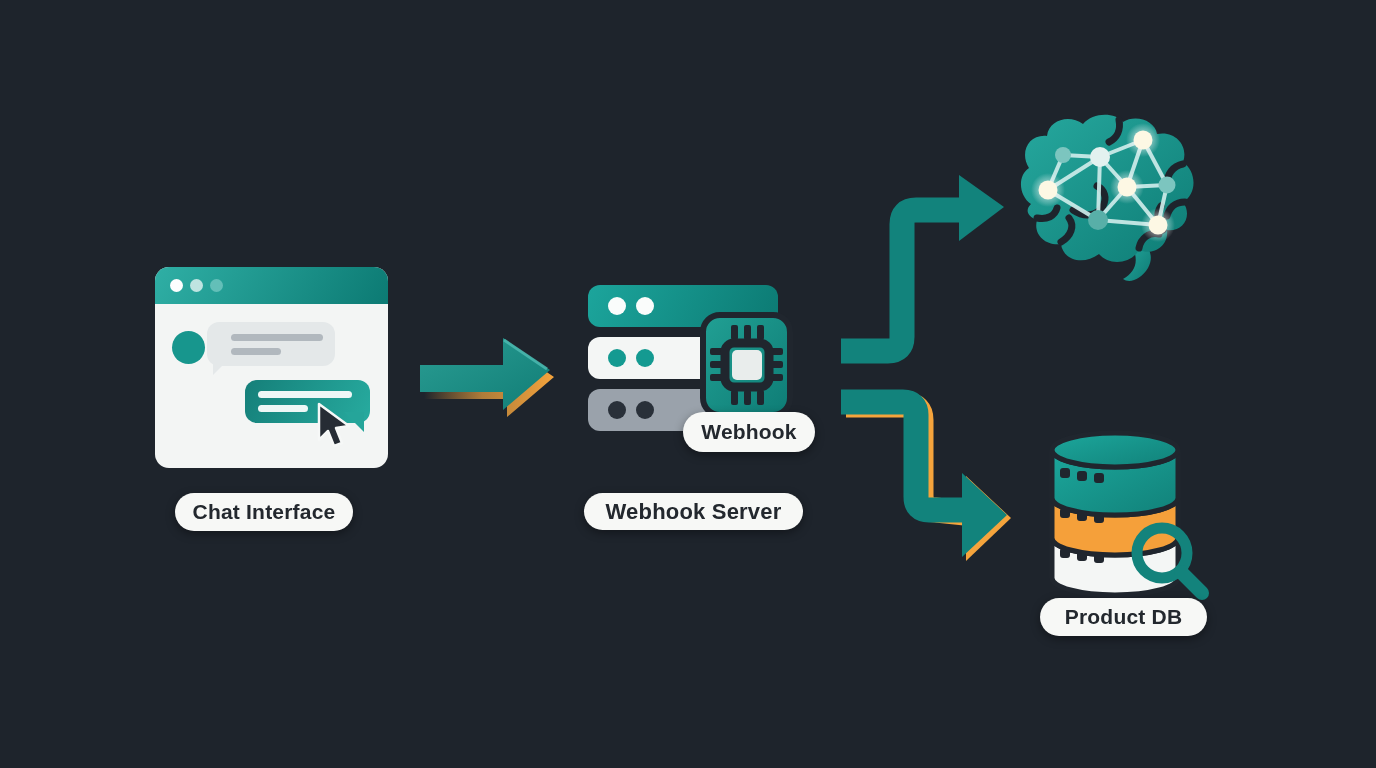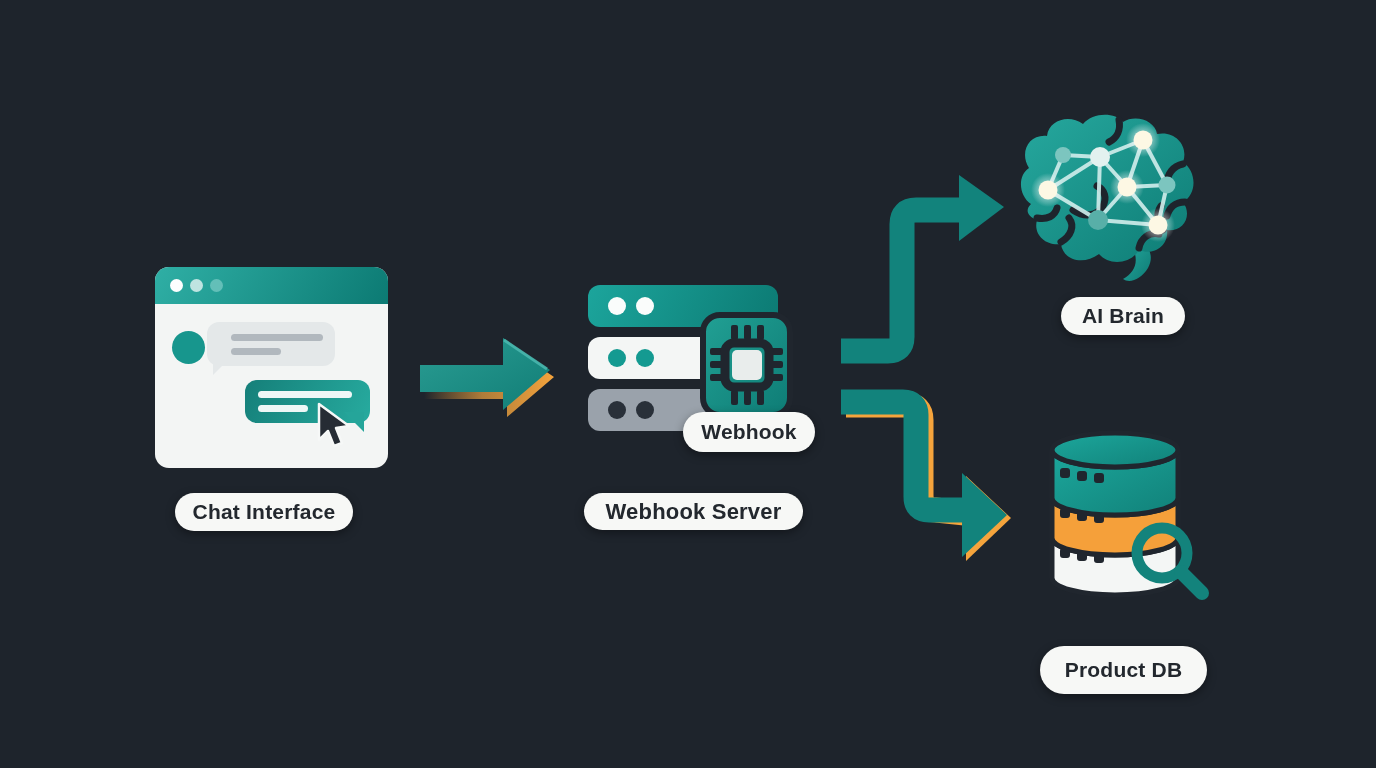--- a/index.html
+++ b/index.html
@@ -67,21 +67,21 @@
   .bar2 .sdot{background:#149a91;}
   .bar3{top:389px;background:#9aa2ab;}
   .bar3 .sdot{background:#293039;}
   .sdot.p1{left:20px;} .sdot.p2{left:48px;}
   .chip-panel{left:700px;top:312px;width:93px;height:106px;}
   
   .pill-webhook{left:683px;top:412px;width:132px;height:40px;font-size:21px;}
   .pill-chat{left:175px;top:493px;width:178px;height:38px;text-align:right;}
   .pill-server{left:584px;top:493px;width:219px;height:37px;font-size:22px;}
   .pill-brain{left:1061px;top:297px;width:124px;height:38px;}
-  .pill-db{left:1040px;top:646px;width:167px;height:48px;}
+  .pill-db{left:1040px;top:598px;width:167px;height:38px;}
 </style>
 </head>
 <body>
 
 <div class="canvas">
 
   <div class="abs chat-window">
     <div class="chat-header">
       <span class="win-dot d1"></span>
       <span class="win-dot d2"></span>
@@ -219,21 +219,20 @@
       <circle cx="114" cy="77" r="17" fill="url(#halo)"></circle>
       <circle cx="114" cy="77" r="9.5" fill="#fdf8e4"></circle>
       <circle cx="145" cy="115" r="17" fill="url(#halo)"></circle>
       <circle cx="145" cy="115" r="9.5" fill="#fdf8e4"></circle>
       <circle cx="87" cy="47" r="10" fill="#e3f1ef"></circle>
       <circle cx="50" cy="45" r="8" fill="#7cc5bf"></circle>
       <circle cx="154" cy="75" r="8.5" fill="#7cc5bf"></circle>
       <circle cx="85" cy="110" r="10" fill="#58afa8"></circle>
     </g>
   </svg>
-  <div class="pill pill-brain">AI Brain</div>
 
   <svg class="abs" style="left:1040px;top:420px;width:175px;height:185px;" viewBox="0 0 175 185">
     <defs>
       <linearGradient id="dbt" x1="0" y1="0" x2="1" y2="1">
         <stop offset="0" stop-color="#1ca79c"></stop>
         <stop offset="1" stop-color="#118179"></stop>
       </linearGradient>
     </defs>
 
     <path d="M 12,118 L 12,158 A 63 17 0 0 0 138,158 L 138,118 A 63 17 0 0 1 12,118 Z" fill="#f4f6f5" stroke="#20262e" stroke-width="5"></path>

